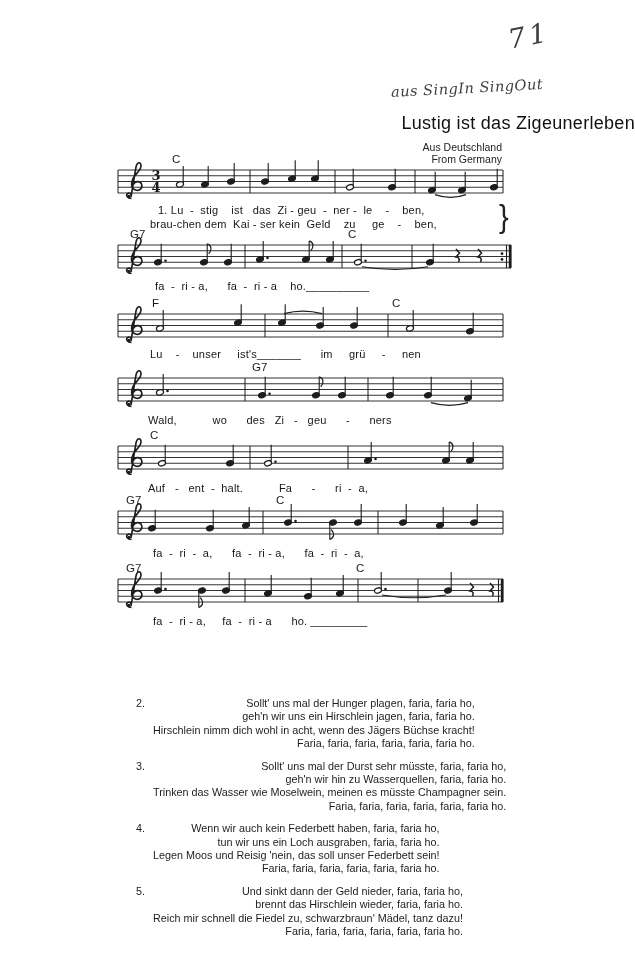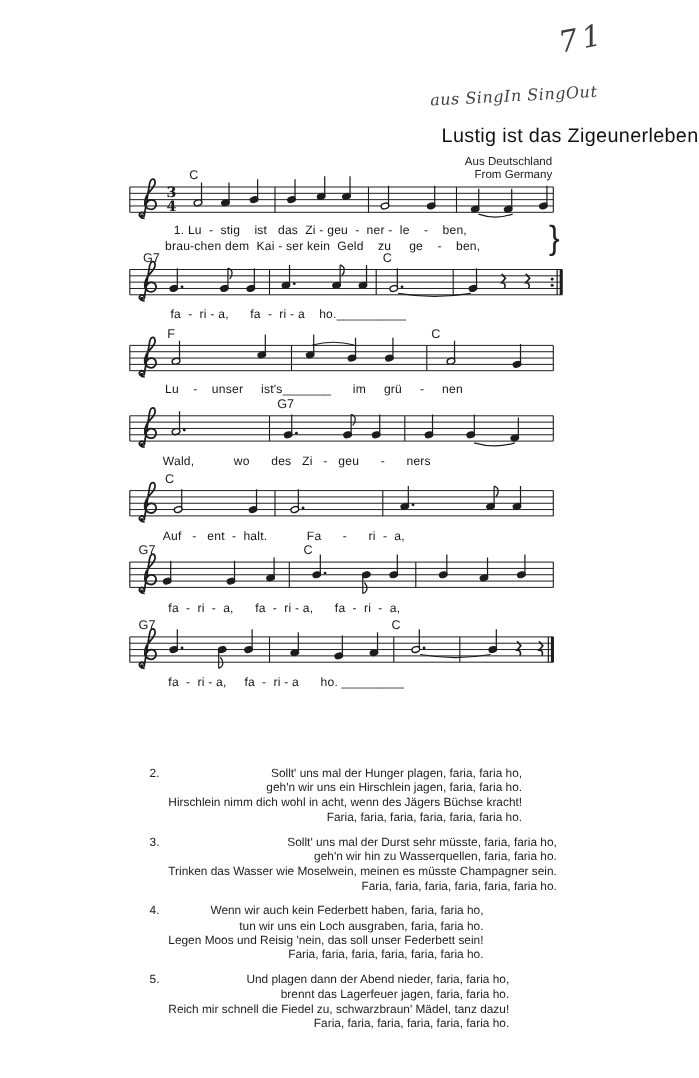--- a/index.html
+++ b/index.html
@@ -343,20 +343,20 @@
       <div class="vlines">
         <div>Wenn wir auch kein Federbett haben, faria, faria ho,</div>
         <div>tun wir uns ein Loch ausgraben, faria, faria ho.</div>
         <div>Legen Moos und Reisig 'nein, das soll unser Federbett sein!</div>
         <div>Faria, faria, faria, faria, faria, faria ho.</div>
       </div>
     </div>
     <div class="verse">
       <div class="vnum">5.</div>
       <div class="vlines">
-        <div>Und plagen dann der Abend nieder, faria, faria ho,</div>
-        <div>brennt das Lagerfeuer jagen, faria, faria ho.</div>
+        <div>Und sinkt dann der Geld nieder, faria, faria ho,</div>
+        <div>brennt das Hirschlein wieder, faria, faria ho.</div>
         <div>Reich mir schnell die Fiedel zu, schwarzbraun' Mädel, tanz dazu!</div>
         <div>Faria, faria, faria, faria, faria, faria ho.</div>
       </div>
     </div>
   </div>
 </div>
 
 </body></html>

